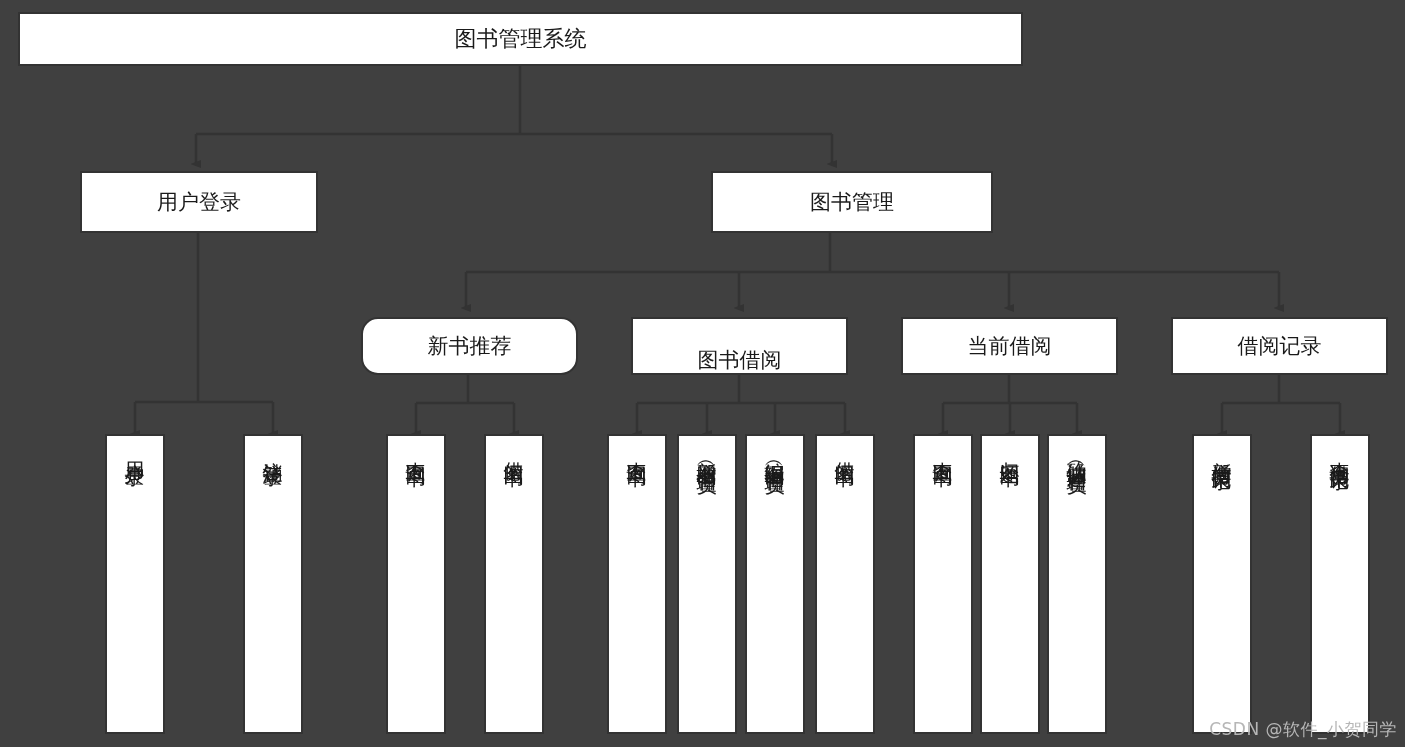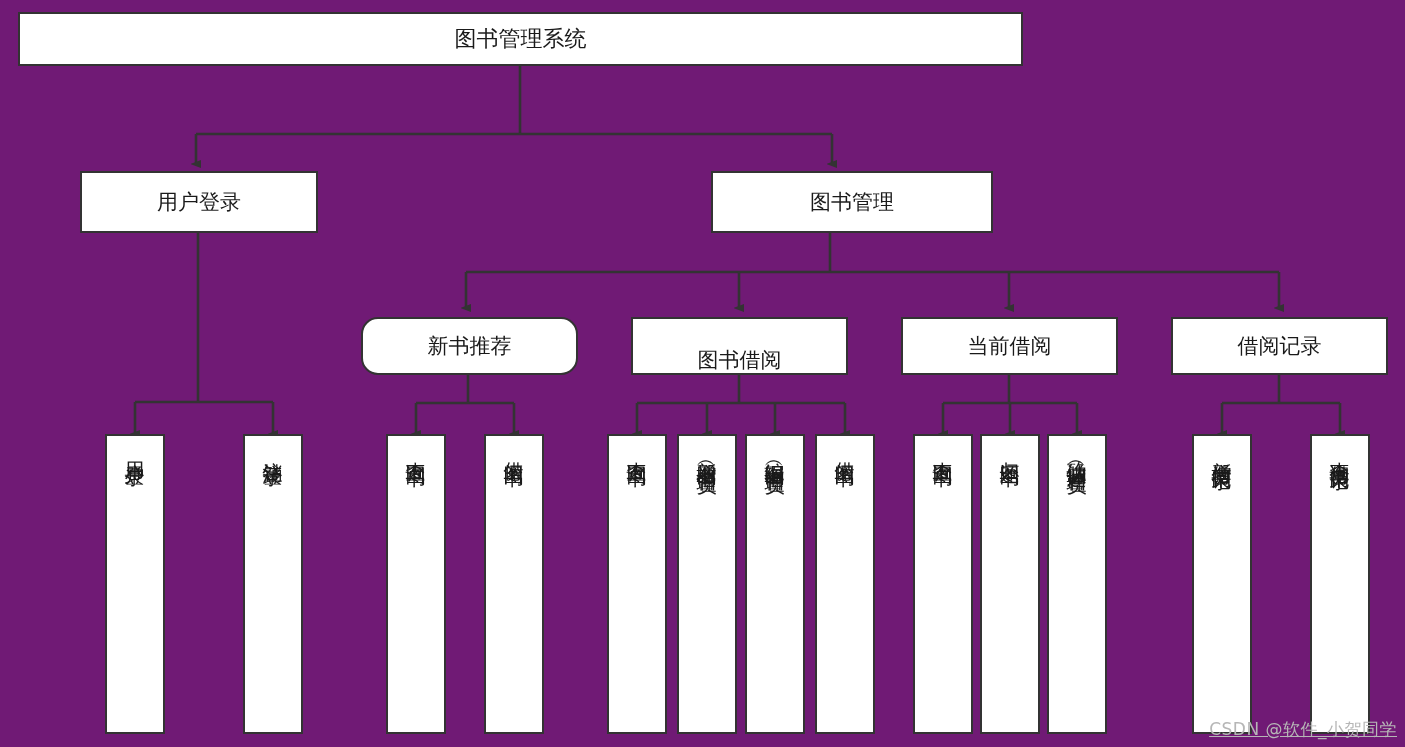--- a/index.html
+++ b/index.html
@@ -7,21 +7,21 @@
     padding: 0;
     background: #ffffff;
   }
   body {
     font-family: "DejaVu Sans", "Liberation Sans", sans-serif;
   }
   #canvas {
     position: relative;
     width: 1405px;
     height: 747px;
-    background: #701a75;
+    background: #404040;
     overflow: hidden;
   }
   svg.edges {
     position: absolute;
     left: 0;
     top: 0;
     width: 1405px;
     height: 747px;
     pointer-events: none;
   }
@@ -60,21 +60,20 @@
   }
   .watermark {
     position: absolute;
     right: 8px;
     bottom: 6px;
     font-size: 17px;
     color: #b6b6b6;
     z-index: 5;
     white-space: nowrap;
     letter-spacing: 0.5px;
-    text-decoration: underline;
   }
 </style>
 </head>
 <body>
 
 <div id="canvas">
 
   <svg class="edges" viewBox="0 0 1405 747">
     <defs>
       <marker id="arrow" markerWidth="10" markerHeight="10" refX="5" refY="5" orient="auto" markerUnits="userSpaceOnUse">

